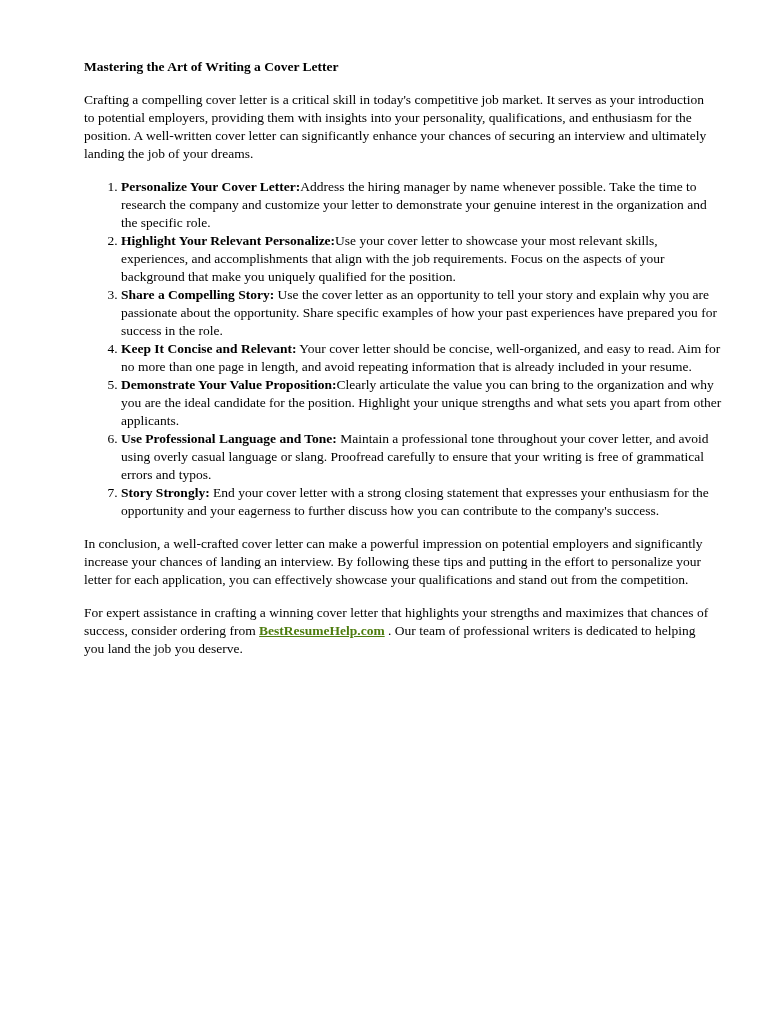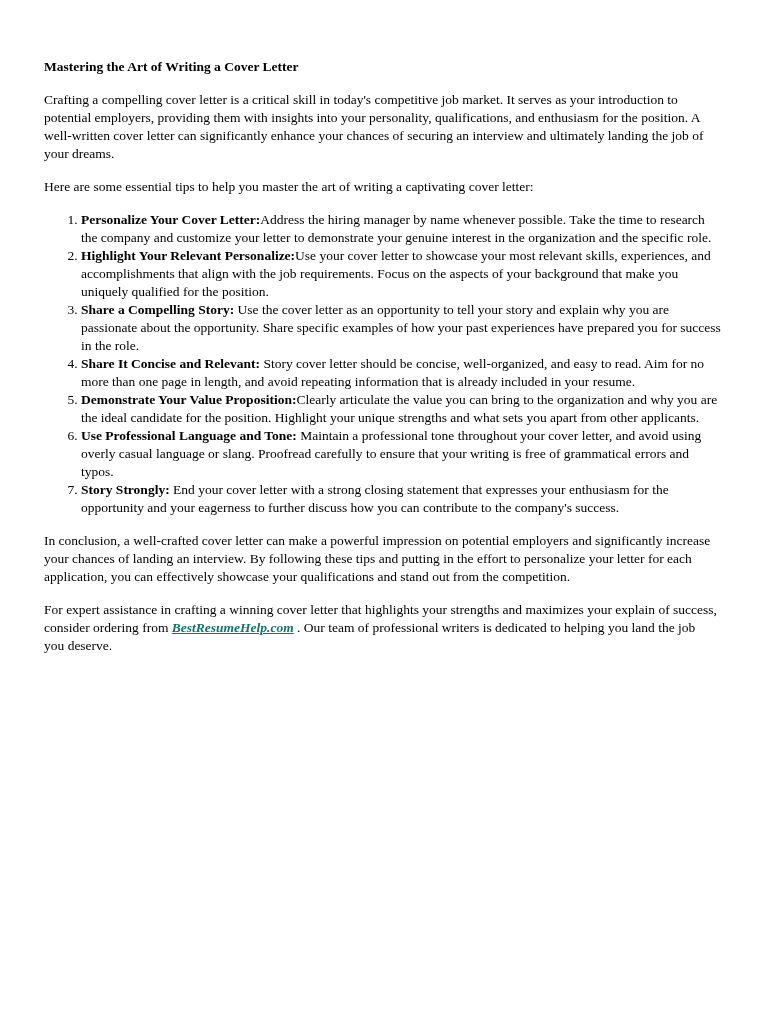--- a/index.html
+++ b/index.html
@@ -11,21 +11,21 @@
     width: 768px;
     height: 1024px;
     font-family: "Liberation Serif", "DejaVu Serif", serif;
     color: #000000;
     overflow: hidden;
   }
   .page {
     box-sizing: border-box;
     width: 768px;
     height: 919px;
-    padding: 58px 44px 0 44px;
+    padding: 58px 44px 0 84px;
     background: #ffffff;
   }
   .doc-title {
     font-size: 13.5px;
     line-height: 18px;
     font-weight: bold;
     margin: 0 0 15px 0;
   }
   .para {
     font-size: 13.5px;
@@ -39,44 +39,42 @@
     padding: 0 0 0 37px;
   }
   ol.tips li {
     margin: 0;
     padding: 0;
   }
   .tip-label {
     font-weight: bold;
   }
   a.doc-link {
-    color: #0f766e;
+    color: #4d7c0f;
     font-weight: bold;
     text-decoration: underline;
-    font-style: italic;
   }
 </style>
 </head>
 <body>
 
 <div class="page">
 
   <h1 class="doc-title">Mastering the Art of Writing a Cover Letter</h1>
 
   <p class="para">Crafting a compelling cover letter is a critical skill in today's competitive job market. It serves as your introduction to potential employers, providing them with insights into your personality, qualifications, and enthusiasm for the position. A well-written cover letter can significantly enhance your chances of securing an interview and ultimately landing the job of your dreams.</p>
 
-  <p class="para">Here are some essential tips to help you master the art of writing a captivating cover letter:</p>
 
   <ol class="tips">
     <li><span class="tip-label">Personalize Your Cover Letter:</span><span>Address the hiring manager by name whenever possible. Take the time to research the company and customize your letter to demonstrate your genuine interest in the organization and the specific role.</span></li>
     <li><span class="tip-label">Highlight Your Relevant Personalize:</span><span>Use your cover letter to showcase your most relevant skills, experiences, and accomplishments that align with the job requirements. Focus on the aspects of your background that make you uniquely qualified for the position.</span></li>
     <li><span class="tip-label">Share a Compelling Story:</span><span> Use the cover letter as an opportunity to tell your story and explain why you are passionate about the opportunity. Share specific examples of how your past experiences have prepared you for success in the role.</span></li>
-    <li><span class="tip-label">Share It Concise and Relevant:</span><span> Story cover letter should be concise, well-organized, and easy to read. Aim for no more than one page in length, and avoid repeating information that is already included in your resume.</span></li>
+    <li><span class="tip-label">Keep It Concise and Relevant:</span><span> Your cover letter should be concise, well-organized, and easy to read. Aim for no more than one page in length, and avoid repeating information that is already included in your resume.</span></li>
     <li><span class="tip-label">Demonstrate Your Value Proposition:</span><span>Clearly articulate the value you can bring to the organization and why you are the ideal candidate for the position. Highlight your unique strengths and what sets you apart from other applicants.</span></li>
     <li><span class="tip-label">Use Professional Language and Tone:</span><span> Maintain a professional tone throughout your cover letter, and avoid using overly casual language or slang. Proofread carefully to ensure that your writing is free of grammatical errors and typos.</span></li>
     <li><span class="tip-label">Story Strongly:</span><span> End your cover letter with a strong closing statement that expresses your enthusiasm for the opportunity and your eagerness to further discuss how you can contribute to the company's success.</span></li>
   </ol>
 
   <p class="para">In conclusion, a well-crafted cover letter can make a powerful impression on potential employers and significantly increase your chances of landing an interview. By following these tips and putting in the effort to personalize your letter for each application, you can effectively showcase your qualifications and stand out from the competition.</p>
 
-  <p class="para"><span>For expert assistance in crafting a winning cover letter that highlights your strengths and maximizes your explain of success, consider ordering from </span><a href="#" class="doc-link">BestResumeHelp.com</a><span> . Our team of professional writers is dedicated to helping you land the job you deserve.</span></p>
+  <p class="para"><span>For expert assistance in crafting a winning cover letter that highlights your strengths and maximizes that chances of success, consider ordering from </span><a href="#" class="doc-link">BestResumeHelp.com</a><span> . Our team of professional writers is dedicated to helping you land the job you deserve.</span></p>
 
 </div>
 
 </body></html>

